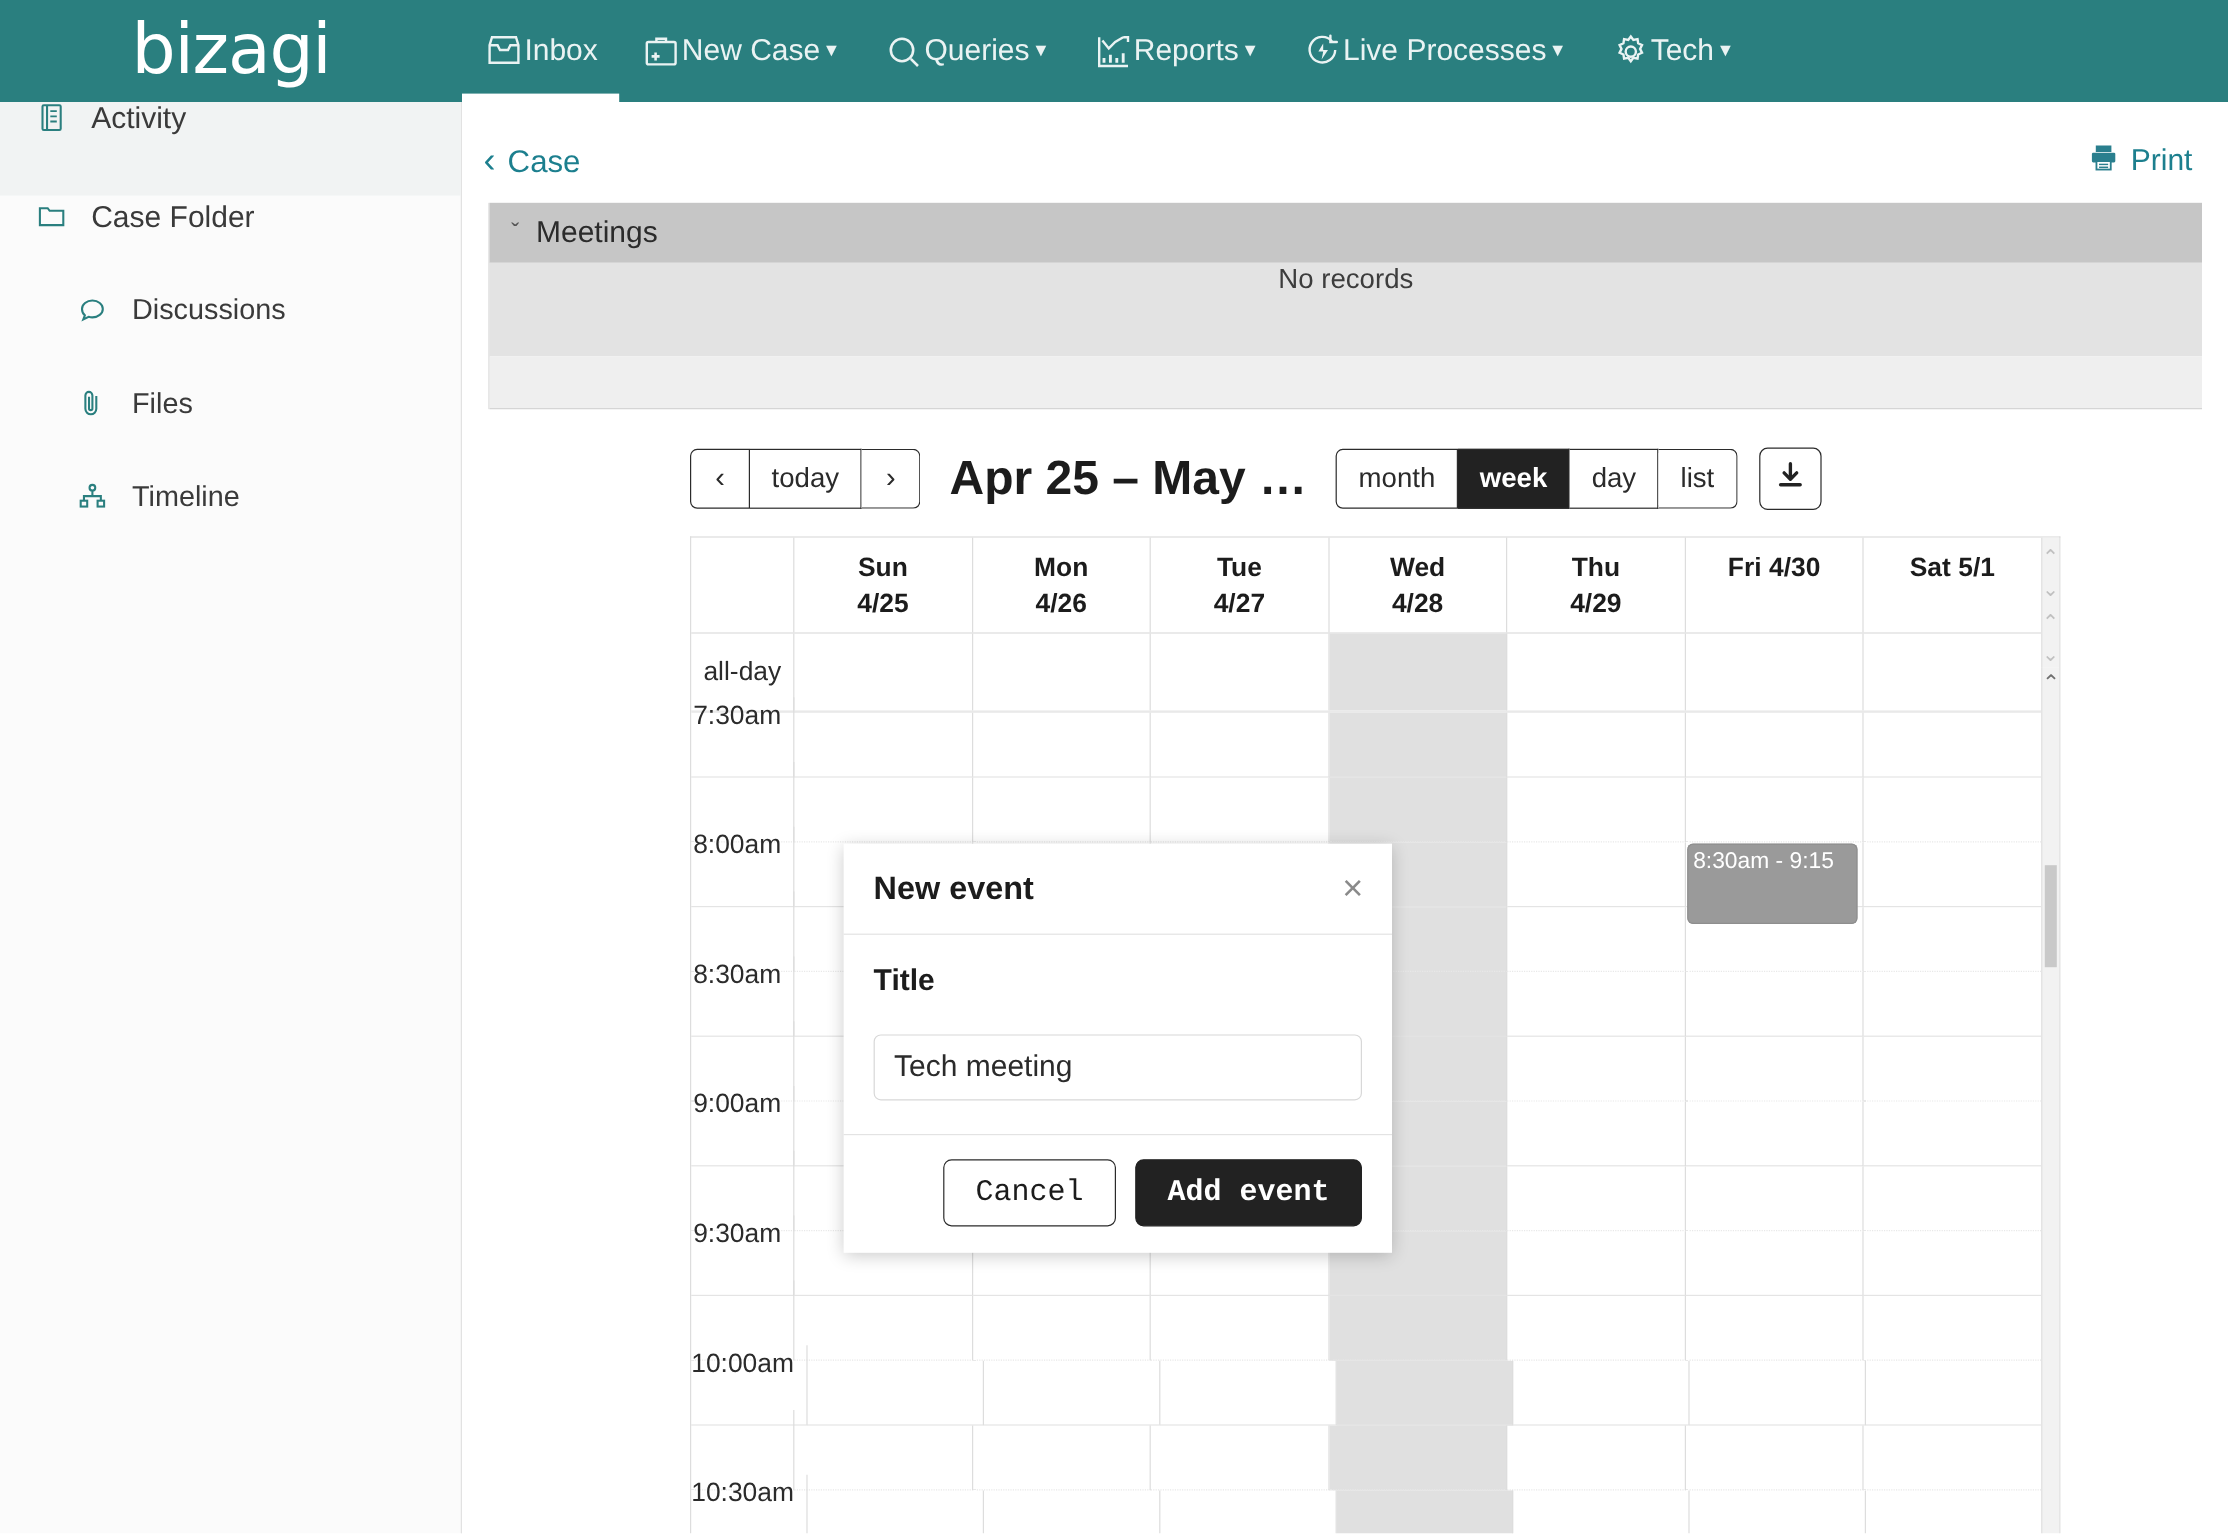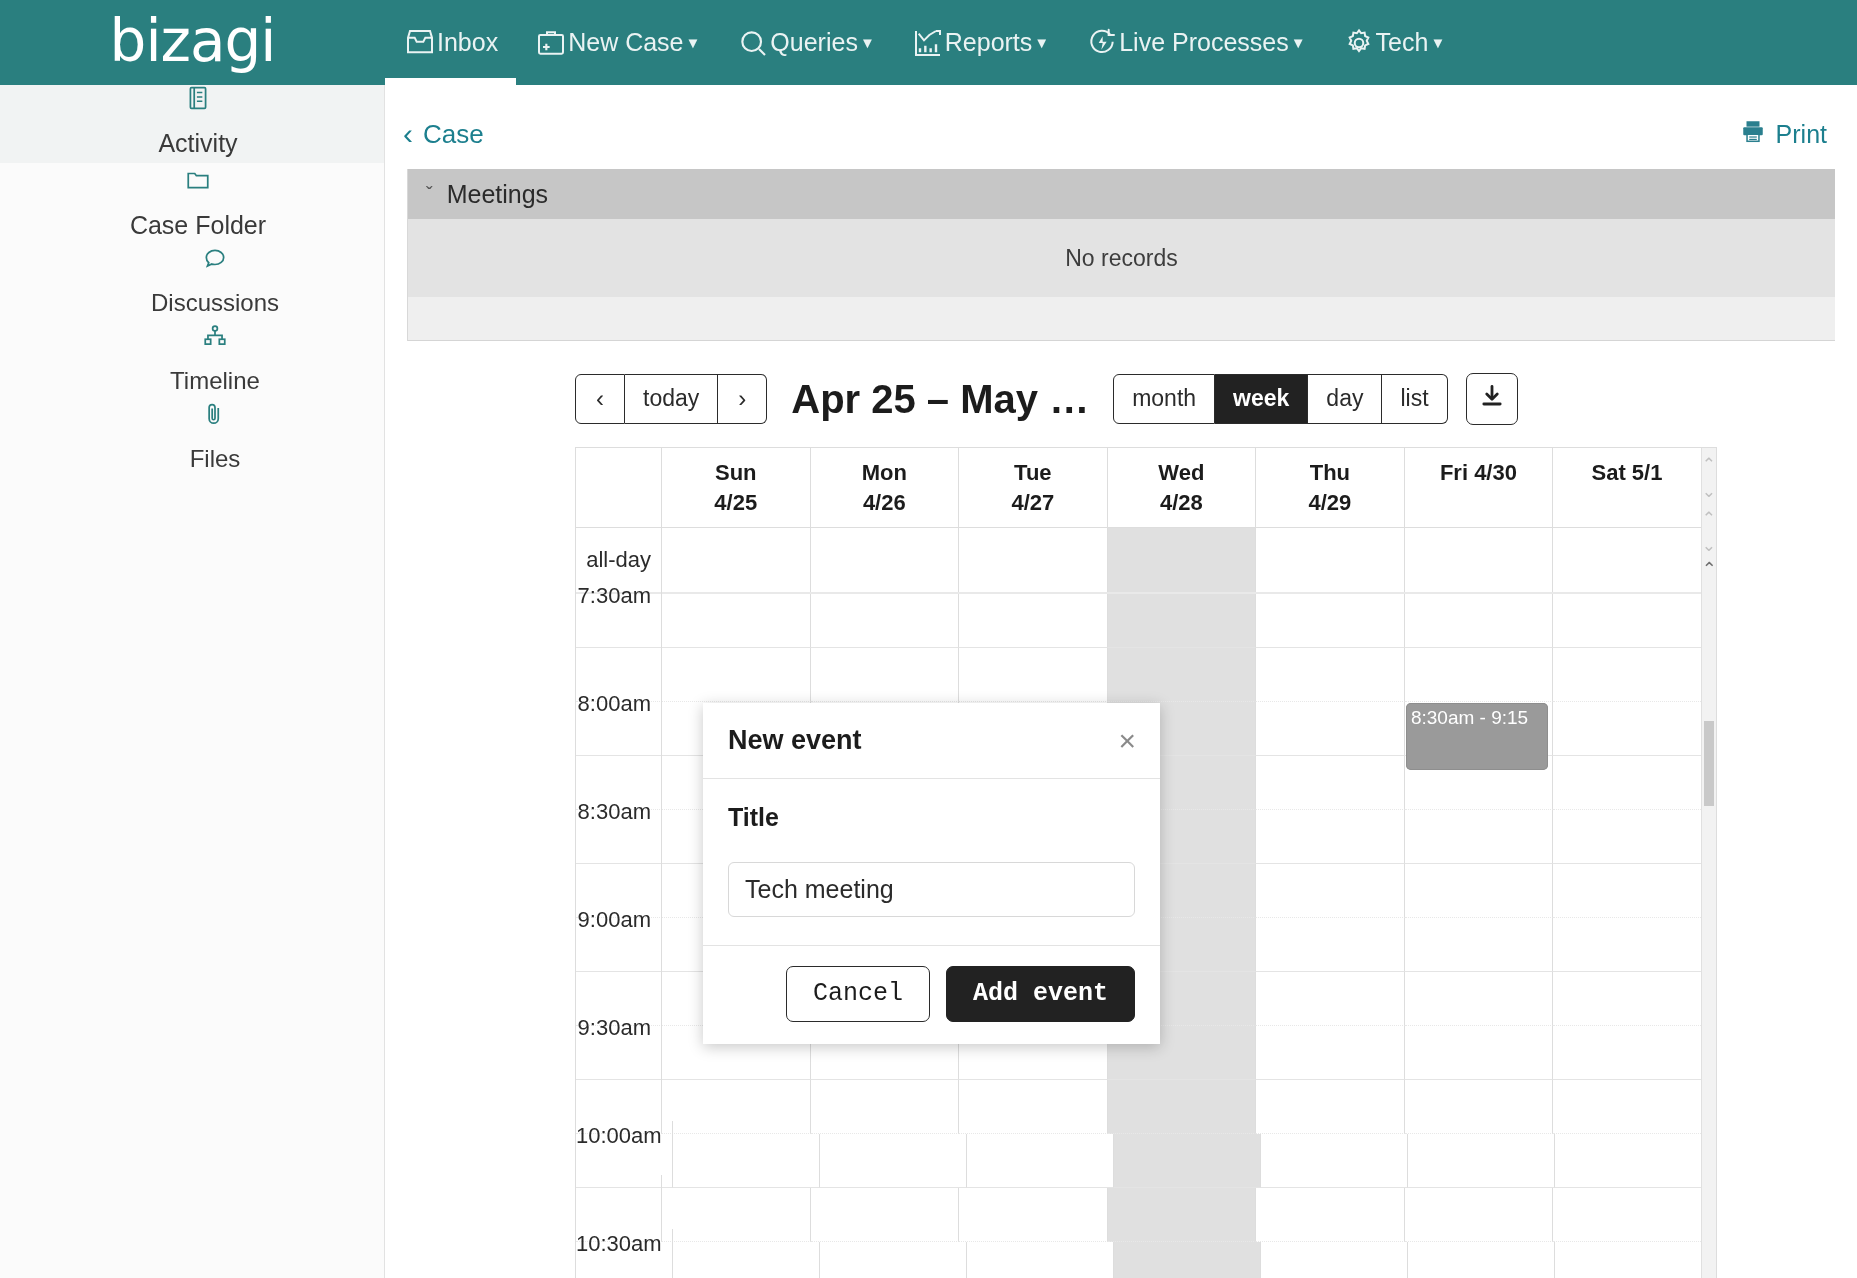--- a/index.html
+++ b/index.html
@@ -78,28 +78,27 @@
 
   
   .sidebar {
     width: 385px;
     flex: 0 0 385px;
     background: #fbfbfb;
     border-right: 1px solid #e2e2e2;
   }
   .side-item {
     display: flex;
-    align-items: center;
+    align-items: flex-start;
     gap: 18px;
     padding: 0 16px 0 28px;
     height: 78px;
     font-size: 25px;
     color: #3a3a3a;
     cursor: pointer;
-    flex-direction: column;
   }
   .side-item.selected { background: #f1f3f3; }
   .side-item.sub { padding-left: 62px; font-size: 24px; }
   .side-icon { width: 30px; display:flex; align-items:center; justify-content:center; color:#2a7f7f; }
   .side-icon svg { display:block; }
   .side-gap { height: 4px; }
 
   
   .main {
     flex: 1 1 auto;
@@ -148,21 +147,21 @@
     padding-left: 18px;
     font-size: 25px;
     color: #2b2b2b;
     cursor: pointer;
   }
   .panel-chevron { font-size: 20px; color:#555; line-height:1; }
   .panel-body {
     background: #e3e3e3;
     height: 78px;
     display: flex;
-    align-items: center;
+    align-items: flex-start;
     justify-content: center;
     font-size: 23px;
     color: #3d3d3d;
   }
   .panel-footer {
     background: #efefef;
     height: 44px;
     border-bottom: 1px solid #d5d5d5;
   }
 
@@ -478,36 +477,36 @@
         <svg width="26" height="26" viewBox="0 0 24 24" fill="none" stroke="#2a7f7f" stroke-width="1.6">
           <path d="M4 11.5c0-3.6 3.6-6.5 8-6.5s8 2.9 8 6.5-3.6 6.5-8 6.5c-1 0-2-.15-2.9-.42L5 19.5l1.2-3.1C4.8 15.2 4 13.5 4 11.5z"></path>
         </svg>
       </span>
       <span>Discussions</span>
     </div>
 
     <div class="side-item sub">
       <span class="side-icon">
         <svg width="26" height="26" viewBox="0 0 24 24" fill="none" stroke="#2a7f7f" stroke-width="1.6">
+          <path d="M15 6.5v9.8a4.2 4.2 0 0 1-8.4 0V6a2.7 2.7 0 0 1 5.4 0v10a1.3 1.3 0 0 1-2.6 0V7"></path>
+        </svg>
+      </span>
+      <span>Files</span>
+    </div>
+
+    <div class="side-item sub">
+      <span class="side-icon">
+        <svg width="26" height="26" viewBox="0 0 24 24" fill="none" stroke="#2a7f7f" stroke-width="1.6">
           <circle cx="12" cy="5" r="2.2"></circle>
           <rect x="3" y="15" width="5" height="4.5"></rect>
           <rect x="16" y="15" width="5" height="4.5"></rect>
           <path d="M12 7.2v4.3M5.5 15v-3.5h13V15"></path>
         </svg>
       </span>
       <span>Timeline</span>
-    </div>
-
-    <div class="side-item sub">
-      <span class="side-icon">
-        <svg width="26" height="26" viewBox="0 0 24 24" fill="none" stroke="#2a7f7f" stroke-width="1.6">
-          <path d="M15 6.5v9.8a4.2 4.2 0 0 1-8.4 0V6a2.7 2.7 0 0 1 5.4 0v10a1.3 1.3 0 0 1-2.6 0V7"></path>
-        </svg>
-      </span>
-      <span>Files</span>
     </div>
 
   </div>
 
   <div class="main">
 
     <div class="main-header">
       <div class="back-link">
         <span class="back-chevron">‹</span>
         <span>Case</span>

